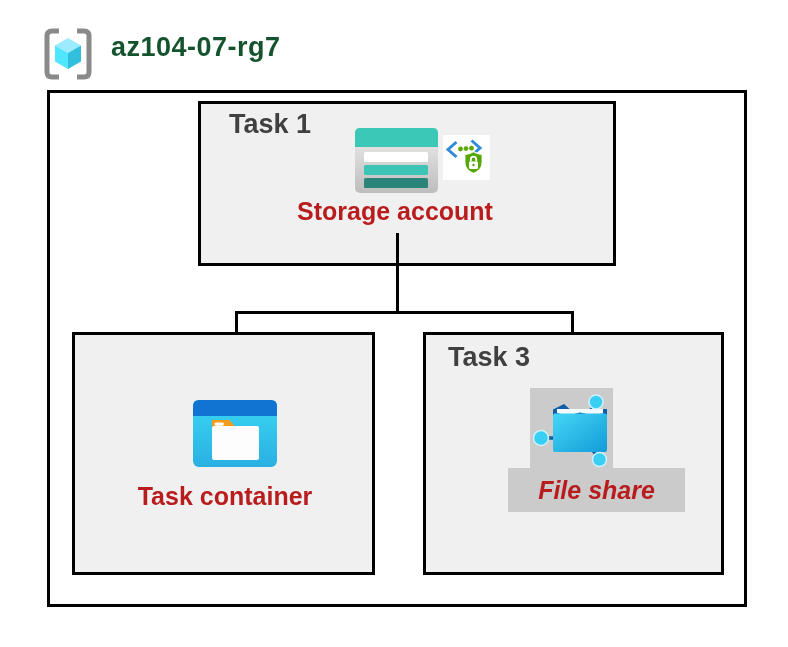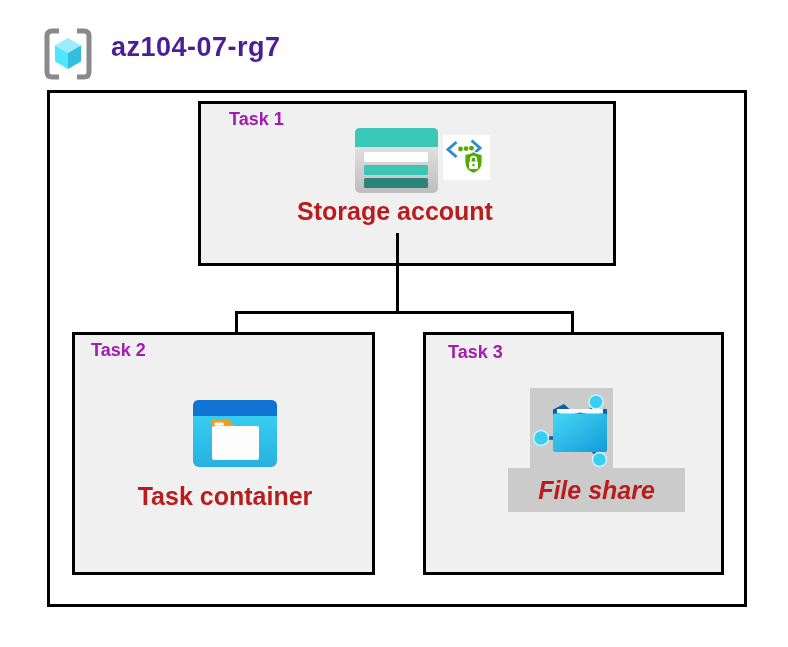--- a/index.html
+++ b/index.html
@@ -10,39 +10,39 @@
     position: relative;
     width: 788px; height: 647px;
     background: #ffffff;
     overflow: hidden;
   }
 
   
   .rg-icon { position:absolute; left:40px; top:26px; width:56px; height:56px; }
   .rg-title {
     position:absolute; left:111px; top:32px;
-    font-size:27px; font-weight:bold; color:#4c1d95; letter-spacing:0.5px;
+    font-size:27px; font-weight:bold; color:#14532d; letter-spacing:0.5px;
   }
 
   
   .outer-box {
     position:absolute; left:47px; top:90px;
     width:700px; height:517px;
     border:3px solid #000; background:#fff;
   }
 
   .task-box {
     position:absolute; background:#f0f0f1; border:3px solid #000;
   }
   #task1 { left:148px; top:8px;   width:418px; height:165px; }
   #task2 { left:22px;  top:239px; width:303px; height:243px; }
   #task3 { left:373px; top:239px; width:301px; height:243px; }
 
   .task-label {
-    position:absolute; font-size:18px; font-weight:bold; color:#a21caf;
+    position:absolute; font-size:27px; font-weight:bold; color:#404040;
     white-space:nowrap;
   }
   #task1 .task-label { left:28px; top:5px; }
   #task2 .task-label { left:16px; top:5px; }
   #task3 .task-label { left:9px;  top:7px;margin-left:13px; }
 
   .resource-label {
     position:absolute; font-size:25px; font-weight:bold; color:#b91c1c;
     text-align:center; white-space:nowrap;
   }
@@ -125,21 +125,20 @@
 
       <div class="resource-label" id="storage-label">Storage account</div>
     </div>
 
     <div class="connector" id="line-storage-v"></div>
     <div class="connector" id="line-branch-h"></div>
     <div class="connector" id="line-blob-v"></div>
     <div class="connector" id="line-share-v"></div>
 
     <div class="task-box" id="task2">
-      <div class="task-label">Task 2</div>
 
       <svg id="blob-icon" viewBox="0 0 84 67">
         <defs>
           <linearGradient id="bb" x1="0" y1="0" x2="0" y2="1">
             <stop offset="0" stop-color="#3BD6F4"></stop>
               <stop offset="1" stop-color="#29B0E2"></stop>
           </linearGradient>
         </defs>
         <rect width="84" height="67" rx="6" fill="url(#bb)"></rect>
         <path d="M0 16 V6 Q0 0 6 0 H78 Q84 0 84 6 V16 Z" fill="#1173D2"></path>

